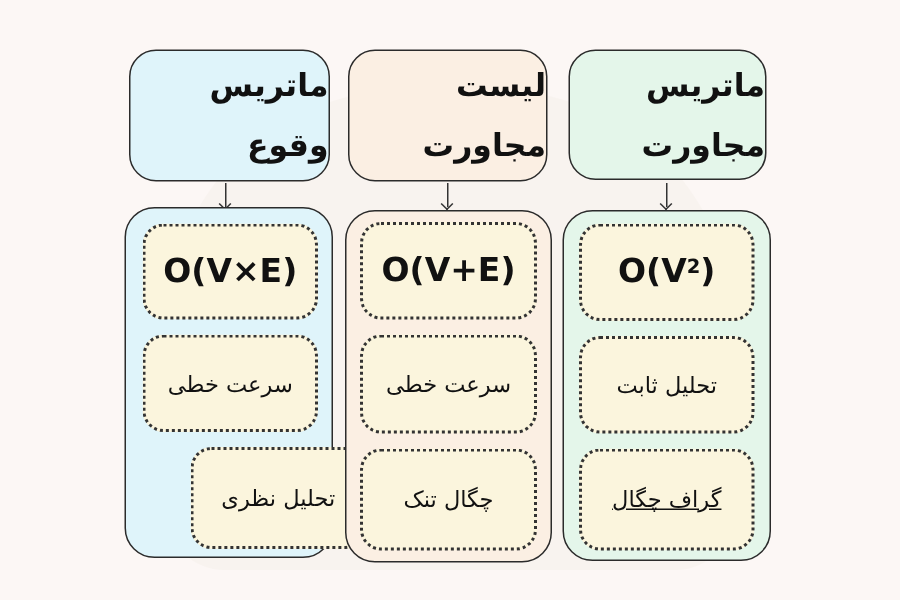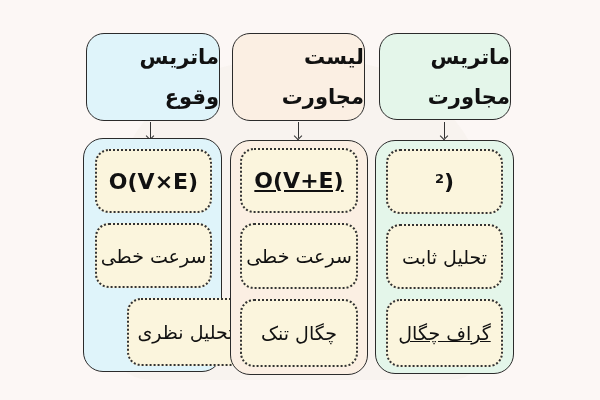--- a/index.html
+++ b/index.html
@@ -32,21 +32,21 @@
   }
   .body {
     position: absolute; box-sizing: border-box;
     border: 1.5px solid #2b2b2b; border-radius: 20px;
   }
   .cell {
     position: absolute; box-sizing: border-box;
     border: 2px dotted #333; border-radius: 14px;
     background: #fbf5dd;
     display: flex; align-items: center; justify-content: center;
-    direction: rtl; color: #111; font-size: 19px;
+    direction: rtl; color: #111; font-size: 15px;
   }
   .cell.formula { direction: ltr; font-size: 22px; font-weight: bold; }
   .cell.formula sup { font-size: 13px; position: relative; top: -3px; }
 </style>
 </head>
 <body>
 
 <div class="watermark"></div>
 
 <div class="header" style="left:86px; top:33px; width:134px; height:88px; background:#dff4fa;">
@@ -66,38 +66,39 @@
   <span>تحلیل نظری</span>
 </div>
 
 <div class="header" style="left:232px; top:33px; width:133px; height:88px; background:#fbefe3;">
   <div>لیست</div>
   <div>مجاورت</div>
 </div>
 <div class="arrow" style="left:298px; top:122px;"></div>
 <div class="body" style="left:230px; top:140px; width:138px; height:235px; background:#fbefe3;">
 </div>
-<div class="cell formula" style="left:240px; top:148px; width:118px; height:65px;text-decoration:underline;">
+<div class="cell formula" style="left:240px; top:148px; width:118px; height:65px;">
   <span>O(V+E)</span>
 </div>
 <div class="cell" style="left:240px; top:223px; width:118px; height:66px;">
   <span>سرعت خطی</span>
 </div>
 <div class="cell" style="left:240px; top:299px; width:118px; height:68px;">
   <span>چگال تنک</span>
 </div>
 
 <div class="header" style="left:379px; top:33px; width:132px; height:87px; background:#e4f6ea;">
   <div>ماتریس</div>
   <div>مجاورت</div>
 </div>
 <div class="arrow" style="left:444px; top:122px;"></div>
 <div class="body" style="left:375px; top:140px; width:139px; height:234px; background:#e4f6ea;">
 </div>
 <div class="cell formula" style="left:386px; top:149px; width:117px; height:65px;">
+  <span>O(V</span>
     <sup>2</sup>
     <span>)</span>
 </div>
 <div class="cell" style="left:386px; top:224px; width:117px; height:65px;">
   <span>تحلیل ثابت</span>
 </div>
 <div class="cell" style="left:386px; top:299px; width:117px; height:68px;text-decoration:underline;">
   <span>گراف چگال</span>
 </div>
 

